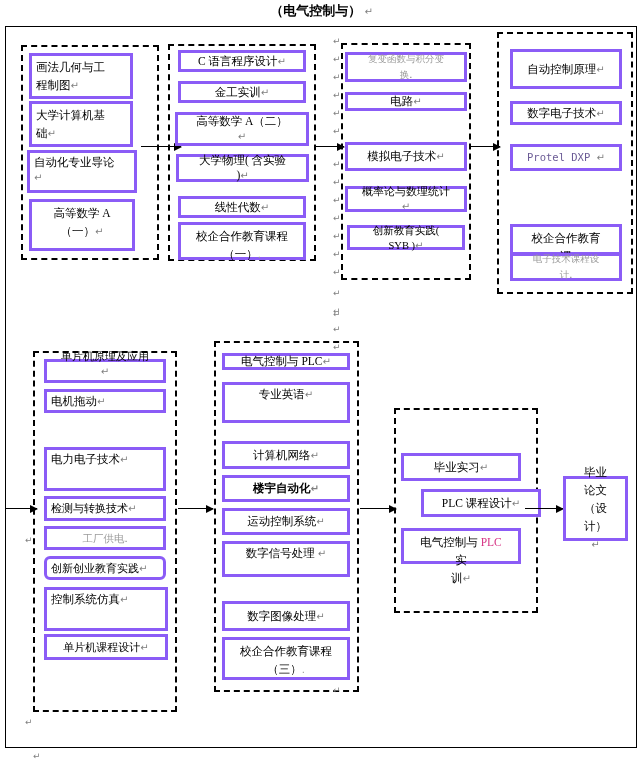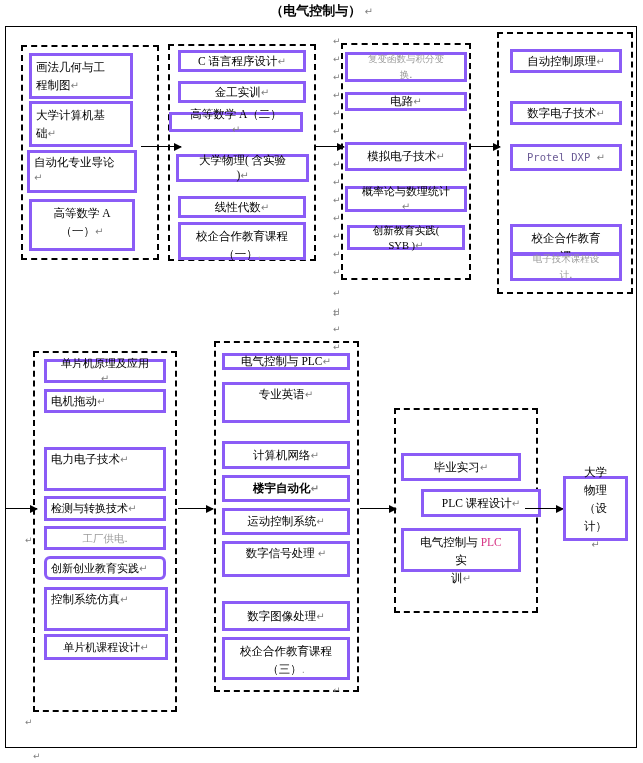--- a/index.html
+++ b/index.html
@@ -132,21 +132,21 @@
   <div class="arrow" style="left:141px; top:146px; width:40px;"></div>
 
   <div class="group" style="left:168px; top:44px; width:148px; height:217px;"></div>
 
   <div class="node" style="left:178px; top:50px; width:128px; height:22px;">
     <span class="txt">C 语言程序设计<span class="pilcrow">↵</span></span>
   </div>
   <div class="node" style="left:178px; top:81px; width:128px; height:22px;">
     <span class="txt">金工实训<span class="pilcrow">↵</span></span>
   </div>
-  <div class="node" style="left:169px; top:112px; width:134px; height:20px;justify-content:flex-end;">
+  <div class="node" style="left:175px; top:112px; width:134px; height:34px;justify-content:flex-end;">
     <span class="txt">高等数学 A（二）<span class="pilcrow">↵</span></span>
   </div>
   <div class="node" style="left:176px; top:154px; width:133px; height:28px;">
     <span class="txt">大学物理( 含实验 )<span class="pilcrow">↵</span></span>
   </div>
   <div class="node" style="left:178px; top:196px; width:128px; height:22px;">
     <span class="txt">线性代数<span class="pilcrow">↵</span></span>
   </div>
   <div class="node two-line topcenter" style="left:178px; top:222px; width:128px; height:38px;">
     <span class="txt">校企合作教育课程<br>（一）<span class="pilcrow faded">.</span></span>
@@ -186,21 +186,21 @@
     <span class="txt" style="font-size:11px">概率论与数理统计<span class="pilcrow">↵</span></span>
   </div>
   <div class="node" style="left:347px; top:225px; width:118px; height:25px;">
     <span class="txt" style="font-size:10.5px">创新教育实践( SYB )<span class="pilcrow">↵</span></span>
   </div>
 
   <div class="arrow" style="left:471px; top:146px; width:29px;"></div>
 
   <div class="group" style="left:497px; top:32px; width:136px; height:262px;"></div>
 
-  <div class="node" style="left:510px; top:49px; width:112px; height:24px;">
+  <div class="node" style="left:510px; top:49px; width:112px; height:40px;">
     <span class="txt">自动控制原理<span class="pilcrow">↵</span></span>
   </div>
   <div class="node" style="left:510px; top:101px; width:112px; height:24px;">
     <span class="txt">数字电子技术<span class="pilcrow">↵</span></span>
   </div>
   <div class="node" style="left:510px; top:144px; width:112px; height:27px;">
     <span class="txt protel">Protel DXP <span class="pilcrow">↵</span></span>
   </div>
   <div class="node two-line topcenter" style="left:510px; top:194px; width:112px; height:31px;margin-top:30px;">
     <span class="txt">校企合作教育课<br>程（二）<span class="pilcrow faded">.</span></span>
@@ -208,21 +208,21 @@
   <div class="node" style="left:510px; top:253px; width:112px; height:28px;">
     <span class="txt faded" style="font-size:9.5px">电子技术课程设计<span class="pilcrow">.</span></span>
   </div>
 
   <div class="pmark" style="left:333px; top:343px;">↵</div>
 
   <div class="arrow" style="left:5px; top:508px; width:32px;"></div>
 
   <div class="group" style="left:33px; top:351px; width:144px; height:361px;"></div>
 
-  <div class="node" style="left:44px; top:359px; width:122px; height:24px;">
+  <div class="node" style="left:44px; top:359px; width:122px; height:24px;align-items:flex-end;">
     <span class="txt" style="font-size:11px">单片机原理及应用<span class="pilcrow">↵</span></span>
   </div>
   <div class="node topleft" style="left:44px; top:389px; width:122px; height:24px;">
     <span class="txt">电机拖动<span class="pilcrow">↵</span></span>
   </div>
   <div class="node topleft" style="left:44px; top:447px; width:122px; height:44px;">
     <span class="txt">电力电子技术<span class="pilcrow">↵</span></span>
   </div>
   <div class="node topleft" style="left:44px; top:496px; width:122px; height:25px;">
     <span class="txt" style="font-size:11px">检测与转换技术<span class="pilcrow">↵</span></span>
@@ -279,24 +279,24 @@
   <div class="arrow" style="left:360px; top:508px; width:36px;"></div>
 
   <div class="group" style="left:394px; top:408px; width:144px; height:205px;"></div>
 
   <div class="node" style="left:401px; top:453px; width:120px; height:28px;">
     <span class="txt">毕业实习<span class="pilcrow">↵</span></span>
   </div>
   <div class="node" style="left:401px; top:489px; width:120px; height:28px;margin-left:20px;">
     <span class="txt">PLC 课程设计<span class="pilcrow">↵</span></span>
   </div>
-  <div class="node two-line topcenter" style="left:401px; top:528px; width:120px; height:44px;">
+  <div class="node two-line topcenter" style="left:401px; top:528px; width:120px; height:36px;">
     <span class="txt">电气控制与 <span class="pink">PLC</span> 实<br>训<span class="pilcrow">↵</span></span>
   </div>
 
   <div class="arrow" style="left:525px; top:508px; width:38px;"></div>
 
   <div class="node two-line" style="left:563px; top:476px; width:65px; height:65px; flex-direction:column; justify-content:center;">
-    <span class="txt">大学物理</span>
+    <span class="txt">毕业论文</span>
     <span class="txt" style="">（设计）<span class="pilcrow">↵</span></span>
   </div>
 
 </div>
 
 </body></html>

